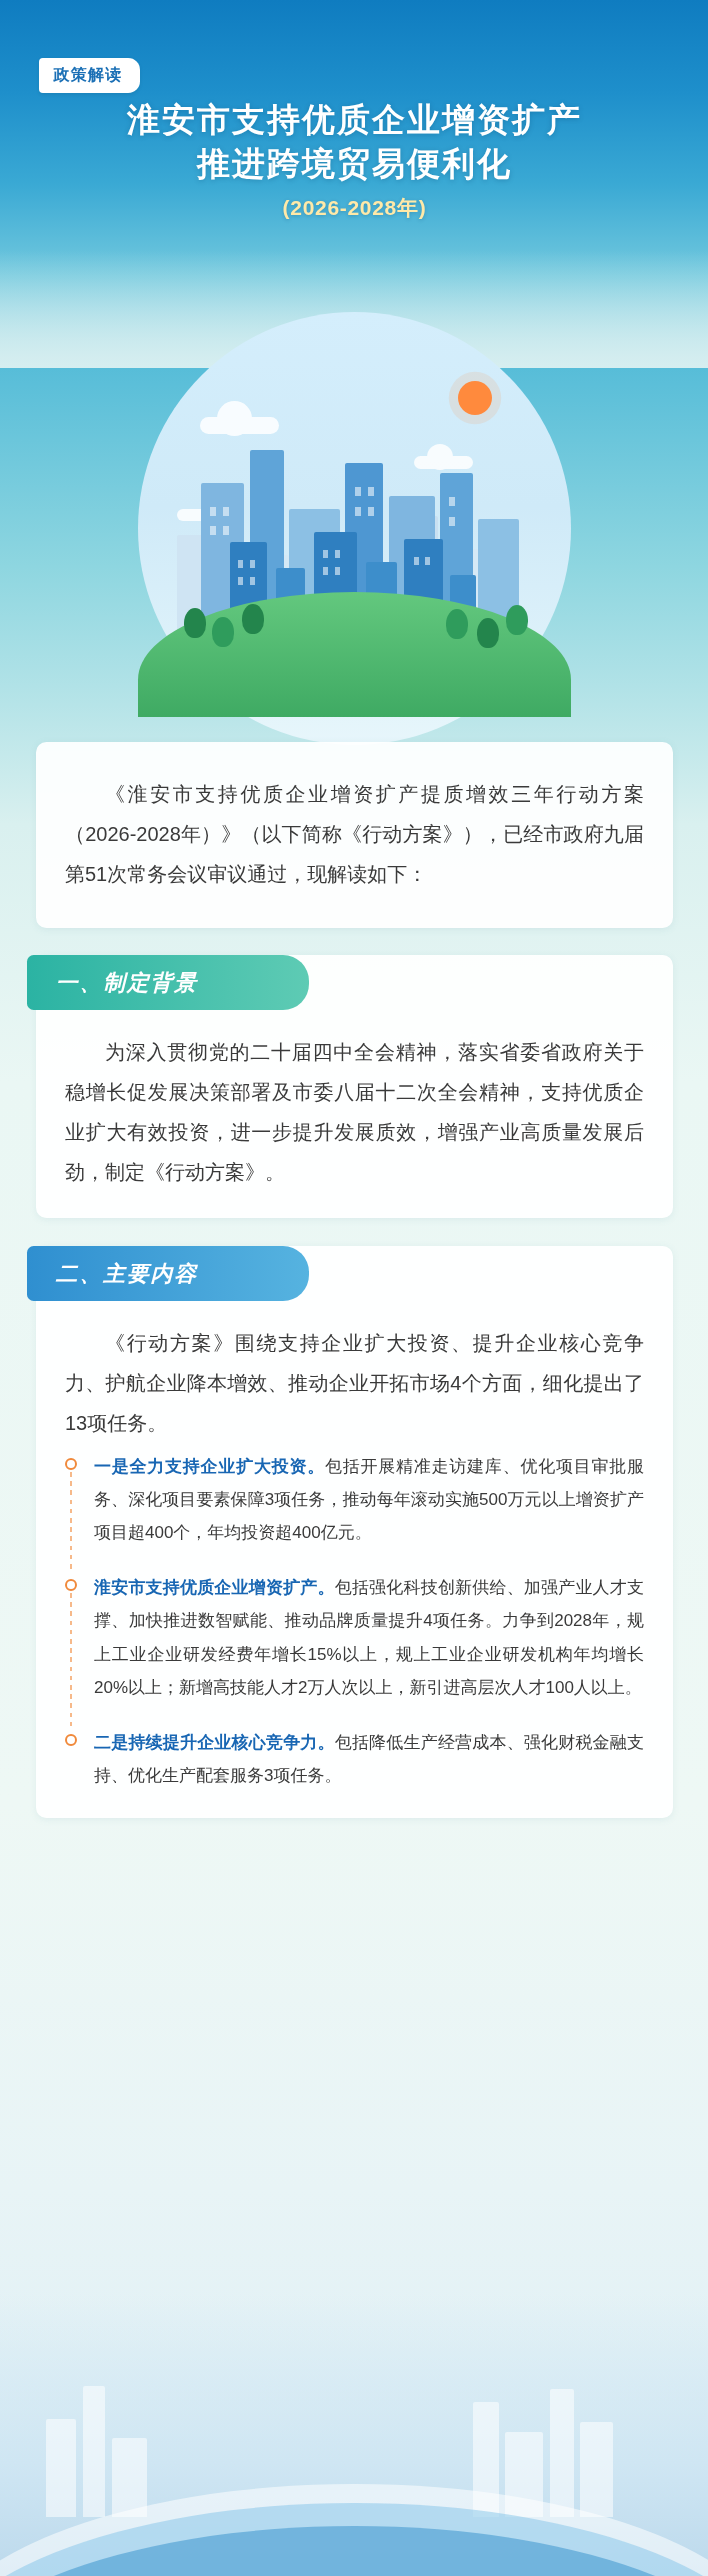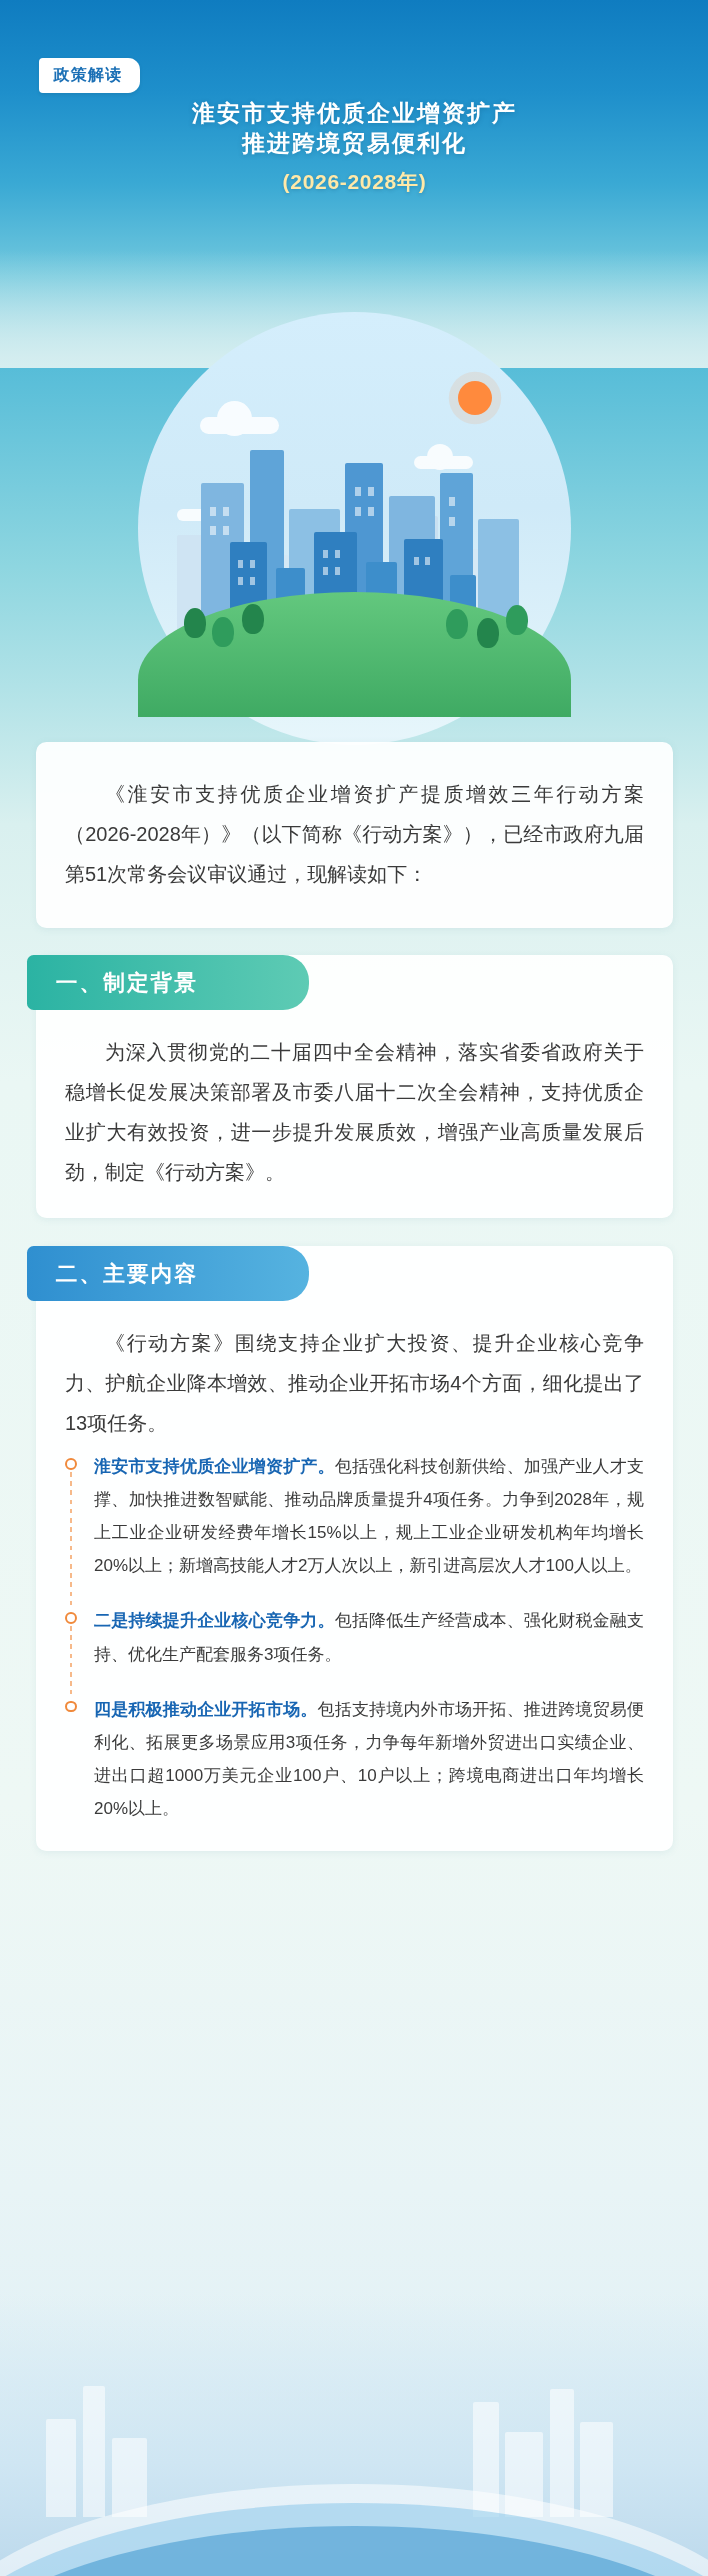--- a/index.html
+++ b/index.html
@@ -43,21 +43,21 @@
   }
 
   
   .title-wrap {
     position: absolute;
     top: 98px; left: 0; right: 0;
     text-align: center;
     color: #ffffff;
   }
   .title-line {
-    font-size: 23px;
+    font-size: 33px;
     font-weight: bold;
     letter-spacing: 2px;
     line-height: 1.32;
     text-shadow: 0 1.3px 5.3px rgba(4,60,100,0.28);
   }
   .title-sub {
     margin-top: 9.2px;
     font-size: 21px;
     font-weight: bold;
     color: #ffe9a8;
@@ -149,20 +149,21 @@
     position: relative;
     display: block;
     margin: 0 0 5.3px -9.2px;
     width: 282px;
     padding: 13px 0 13px 29px;
     font-size: 21.7px;
     font-weight: bold;
     color: #ffffff;
     letter-spacing: 2px;
     border-radius: 6.6px 26px 26px 6.6px;
+    font-style: italic;
   }
   .sec-head.teal  { background: linear-gradient(90deg,#2bb3a3 0%, #5ecbb4 100%); }
   .sec-head.blue  { background: linear-gradient(90deg,#2f8fd0 0%, #56b3e0 100%); }
   .sec-body { padding: 17px 29px 0; }
 
   
   .tasks { margin-top: 6.6px; position: relative; padding-left: 29px; }
   .task {
     position: relative;
     margin-bottom: 22px;
@@ -308,38 +309,38 @@
     </div>
   </div>
 
   <div class="card section">
     <div class="sec-head blue">二、主要内容</div>
     <div class="sec-body">
       <p class="body">《行动方案》围绕支持企业扩大投资、提升企业核心竞争力、护航企业降本增效、推动企业开拓市场4个方面，细化提出了13项任务。</p>
 
       <div class="tasks">
 
+        <div class="task">
+          <span class="dot"></span>
+          <span class="line"></span>
+          <p><span class="lead">一是全力支持企业扩大投资。</span><span>包括开展精准走访建库、优化项目审批服务、深化项目要素保障3项任务，推动每年滚动实施500万元以上增资扩产项目超400个，年均投资超400亿元。</span></p>
+        </div>
 
         <div class="task">
           <span class="dot"></span>
           <span class="line"></span>
           <p><span class="lead">淮安市支持优质企业增资扩产。</span><span>包括强化科技创新供给、加强产业人才支撑、加快推进数智赋能、推动品牌质量提升4项任务。力争到2028年，规上工业企业研发经费年增长15%以上，规上工业企业研发机构年均增长20%以上；新增高技能人才2万人次以上，新引进高层次人才100人以上。</span></p>
         </div>
 
         <div class="task">
           <span class="dot"></span>
           <span class="line"></span>
           <p><span class="lead">二是持续提升企业核心竞争力。</span><span>包括降低生产经营成本、强化财税金融支持、优化生产配套服务3项任务。</span></p>
         </div>
 
-        <div class="task">
-          <span class="dot"></span>
-
-          <p><span class="lead">四是积极推动企业开拓市场。</span><span>包括支持境内外市场开拓、推进跨境贸易便利化、拓展更多场景应用3项任务，力争每年新增外贸进出口实绩企业、进出口超1000万美元企业100户、10户以上；跨境电商进出口年均增长20%以上。</span></p>
-        </div>
 
       </div>
     </div>
   </div>
 
 </div>
 
 <div class="bottom-deco">
   <div class="b-bld" style="left:46px;  width:30px; height:98px;"></div>
   <div class="b-bld" style="left:83px; width:22px; height:131px;"></div>

